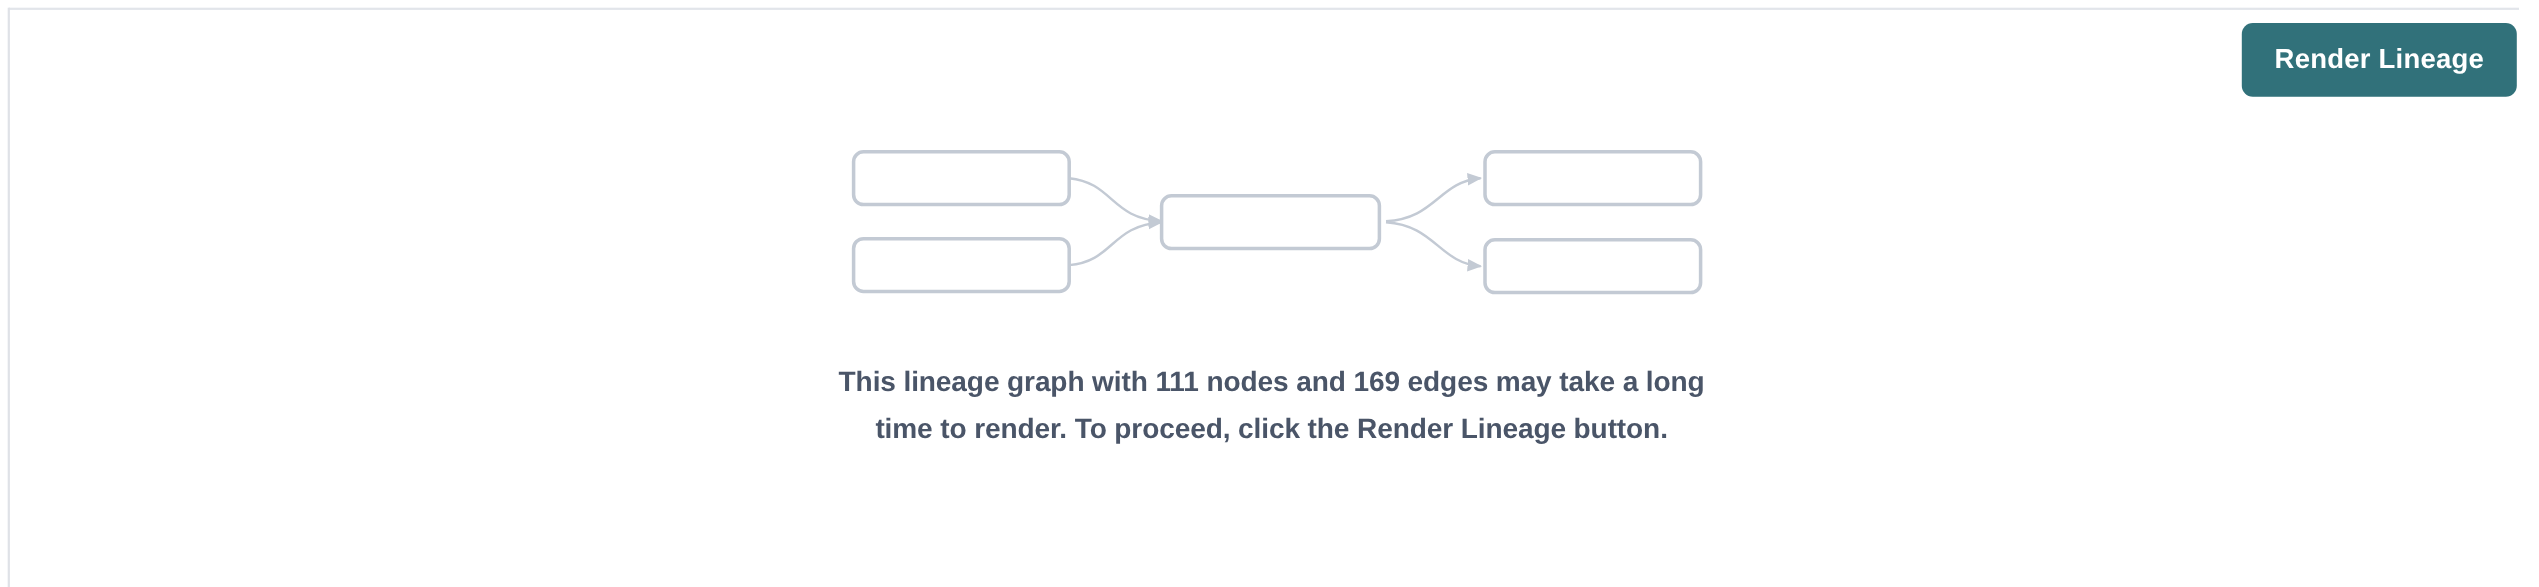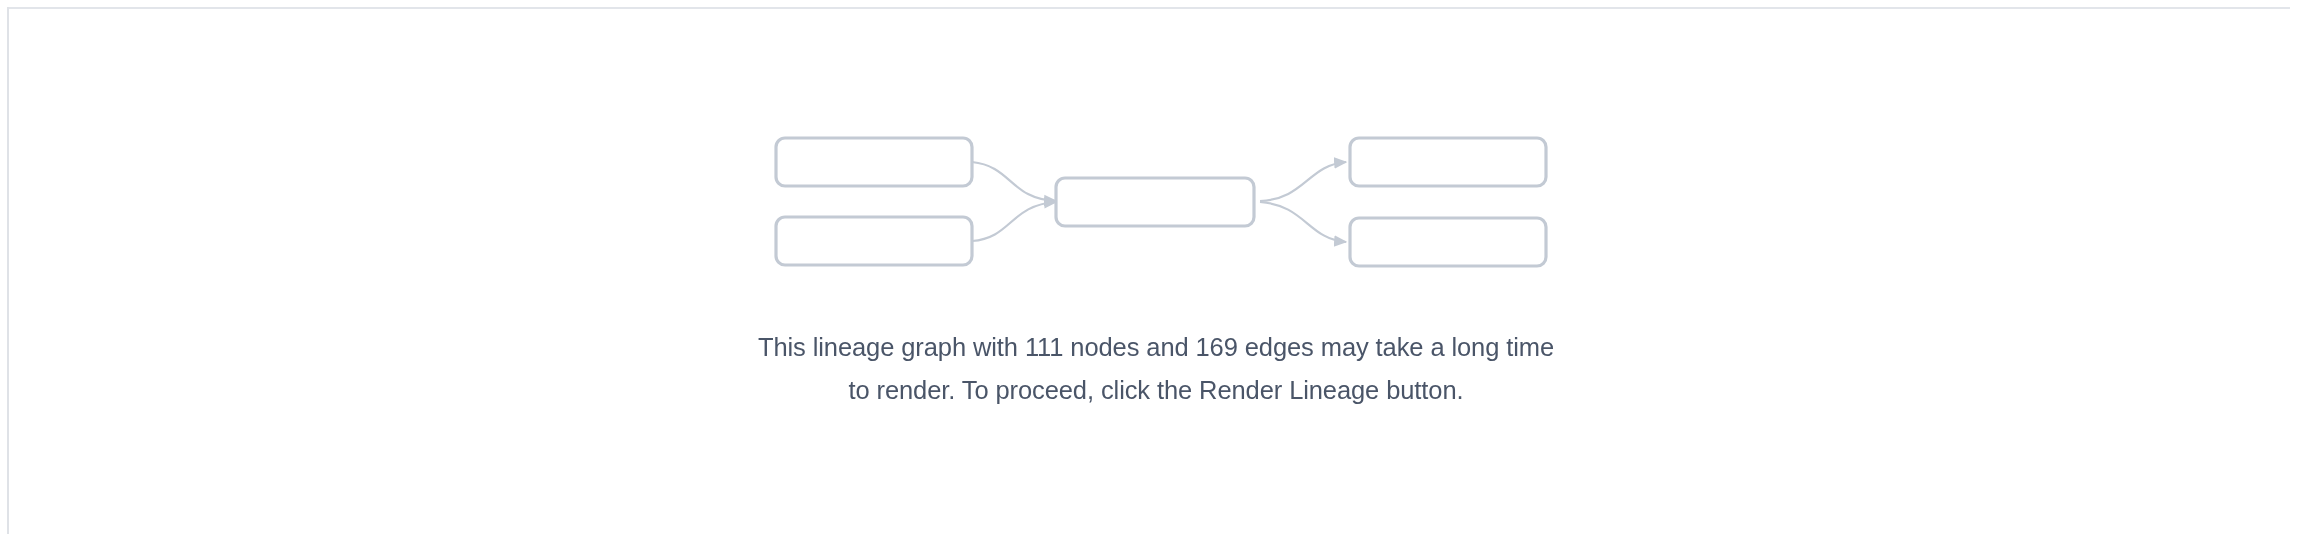--- a/index.html
+++ b/index.html
@@ -89,34 +89,35 @@
 
   
   .lineage-message {
     position: absolute;
     left: 756px;
     top: 326px;
     width: 800px;
     text-align: center;
     font-family: "Liberation Sans", sans-serif;
     font-size: 25.5px;
-    font-weight: normal;
+    font-weight: bold;
     line-height: 43px;
     color: #4a5568;
     letter-spacing: -0.1px;
   }
 </style>
 </head>
 <body>
 
 <div class="screen">
 
   <div class="panel-top-rule"></div>
   <div class="panel-left-rule"></div>
 
+  <button class="render-lineage-button">Render Lineage</button>
 
   <div class="graph-illustration">
     <svg viewBox="0 0 800 160" xmlns="http://www.w3.org/2000/svg" aria-hidden="true">
       <defs>
         <marker id="arrow" markerWidth="7" markerHeight="7" refX="5.4" refY="3" orient="auto">
           <path class="graph-arrowhead" d="M0,0.4 L6,3 L0,5.6 Z"></path>
         </marker>
       </defs>
 
       <path class="graph-edge" d="M 212,42 C 252,46 250,79 296,81" marker-end="url(#arrow)"></path>

